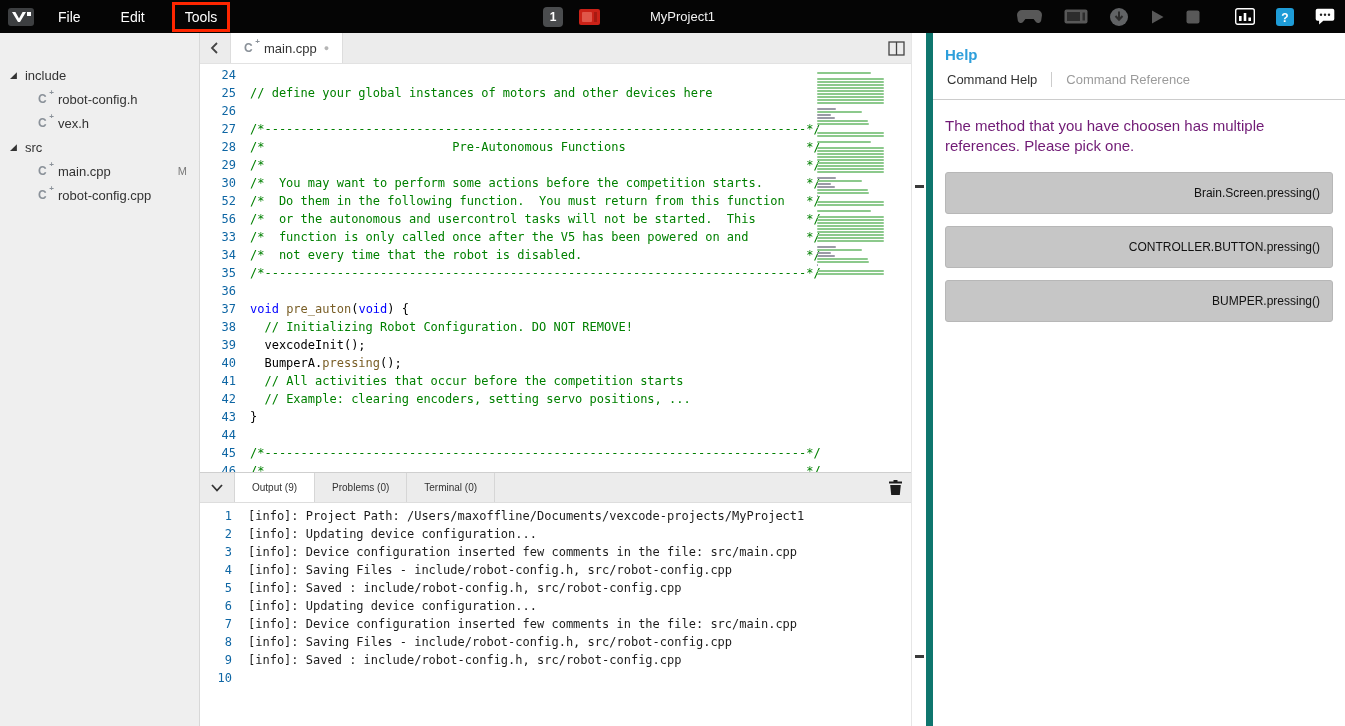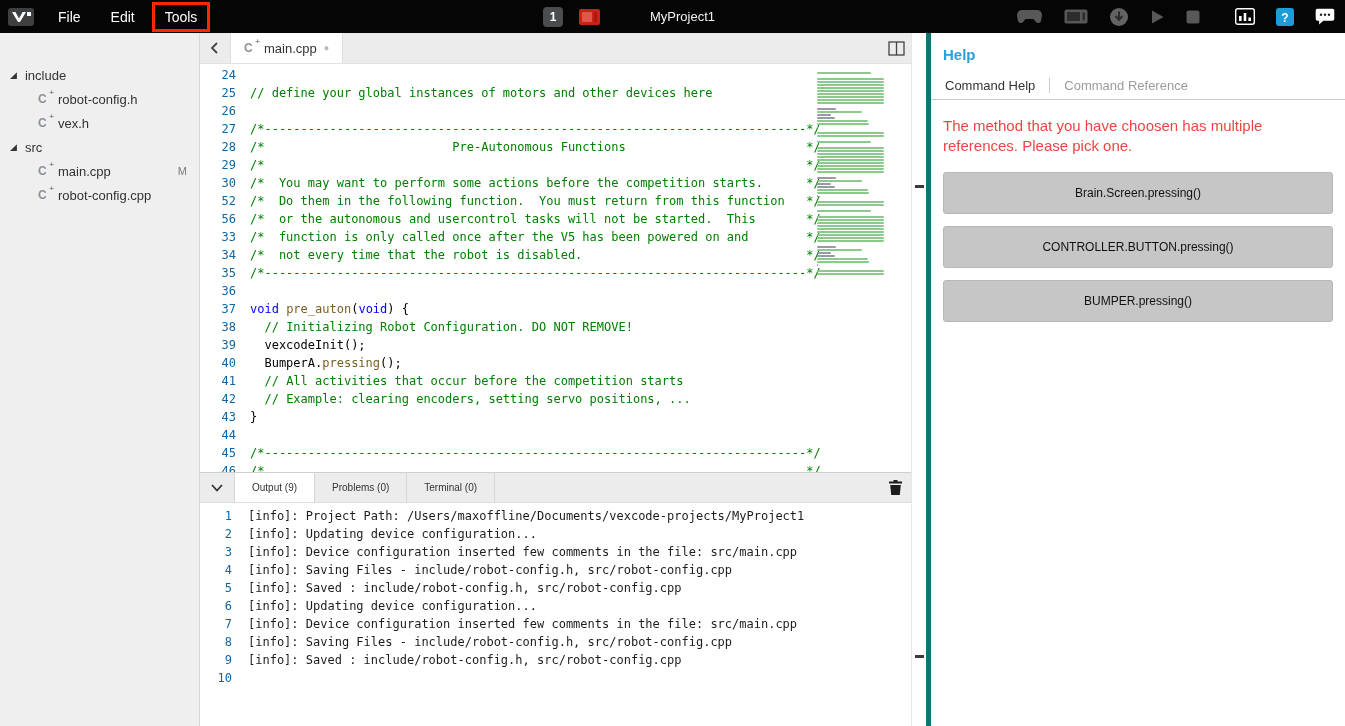--- a/index.html
+++ b/index.html
@@ -3,21 +3,21 @@
 <meta charset="utf-8">
 <style>
   *{margin:0;padding:0;box-sizing:border-box}
   html,body{width:1345px;height:726px;overflow:hidden;background:#fff;
     font-family:"Liberation Sans",sans-serif}
   .app{width:1345px;height:726px;display:flex;flex-direction:column}
 
   
   .menubar{flex:0 0 33px;background:#050505;color:#fff;display:flex;align-items:center;position:relative}
   .logo{margin-left:8px;display:flex;align-items:center}
-  .menus{display:flex;margin-left:14px;gap:10px}
+  .menus{display:flex;margin-left:14px;gap:20px}
   .menu-item{font-size:14px;padding:4px 10px;cursor:default;color:#fff}
   .menu-item.highlighted{outline:3px solid var(--highlight)}
   .center-group{position:absolute;left:543px;top:0;height:33px;display:flex;align-items:center;gap:16px}
   .slot-badge{width:20px;height:20px;background:#4a4c4e;border-radius:4px;color:#fff;font-size:12px;
     font-weight:bold;display:flex;align-items:center;justify-content:center}
   .project-title{font-size:13px;color:#f2f2f2;margin-left:34px}
   .right-icons{position:absolute;right:10px;top:0;height:33px;display:flex;align-items:center;gap:21px}
   .ricon{display:flex;align-items:center;justify-content:center}
   .gap-left{margin-left:14px}
 
@@ -72,30 +72,30 @@
   .out-line{display:flex;white-space:pre}
   .out-num{flex:0 0 32px;width:32px;text-align:right;color:#0e66a4}
   .out-text{margin-left:16px;color:#1c1c1c}
 
   
   .panel-divider{flex:0 0 15px;background:#fff;border-left:1px solid #e6e6e6;position:relative}
   .dash{position:absolute;left:3px;width:9px;height:3px;background:#3a3a3a}
   .d1{top:152px}.d2{top:622px}
 
   
-  .help-panel{flex:0 0 419px;background:#fff;border-left:5px solid #0f766e;display:flex;flex-direction:column}
+  .help-panel{flex:0 0 419px;background:#fff;border-left:7px solid #0f766e;display:flex;flex-direction:column}
   .help-title{color:var(--accent);font-size:15px;font-weight:bold;padding:13px 12px 9px}
-  .help-tabs{display:flex;border-bottom:1px solid #ccc;height:28px;align-items:center}
+  .help-tabs{display:flex;border-bottom:1px solid #ccc;height:28px;align-items:flex-start}
   .help-tab{padding:0 14px;display:flex;align-items:center;font-size:13px;color:#333}
   .help-tab.active{background:#fff;border-right:1px solid #ccc}
   .help-tab.inactive{color:#9b9b9b}
   .help-body{padding:16px 12px}
-  .help-message{font-size:15px;color:#ef4444;line-height:1.33;max-width:352px;margin-bottom:16px}
+  .help-message{font-size:15px;color:#701a75;line-height:1.33;max-width:352px;margin-bottom:16px}
   .help-option{display:block;width:100%;height:42px;background:#c6c6c6;border:1px solid #b7b7b7;
-    border-radius:3px;margin-bottom:12px;text-align:center;padding:0 12px;font-size:12px;color:#111;
+    border-radius:3px;margin-bottom:12px;text-align:right;padding:0 12px;font-size:12px;color:#111;
     font-family:"Liberation Sans",sans-serif;cursor:pointer}
 </style>
 </head>
 <body>
 
 <div class="app">
 
   <header class="menubar">
     <div class="logo">
       <svg width="26" height="18" viewBox="0 0 26 18">

